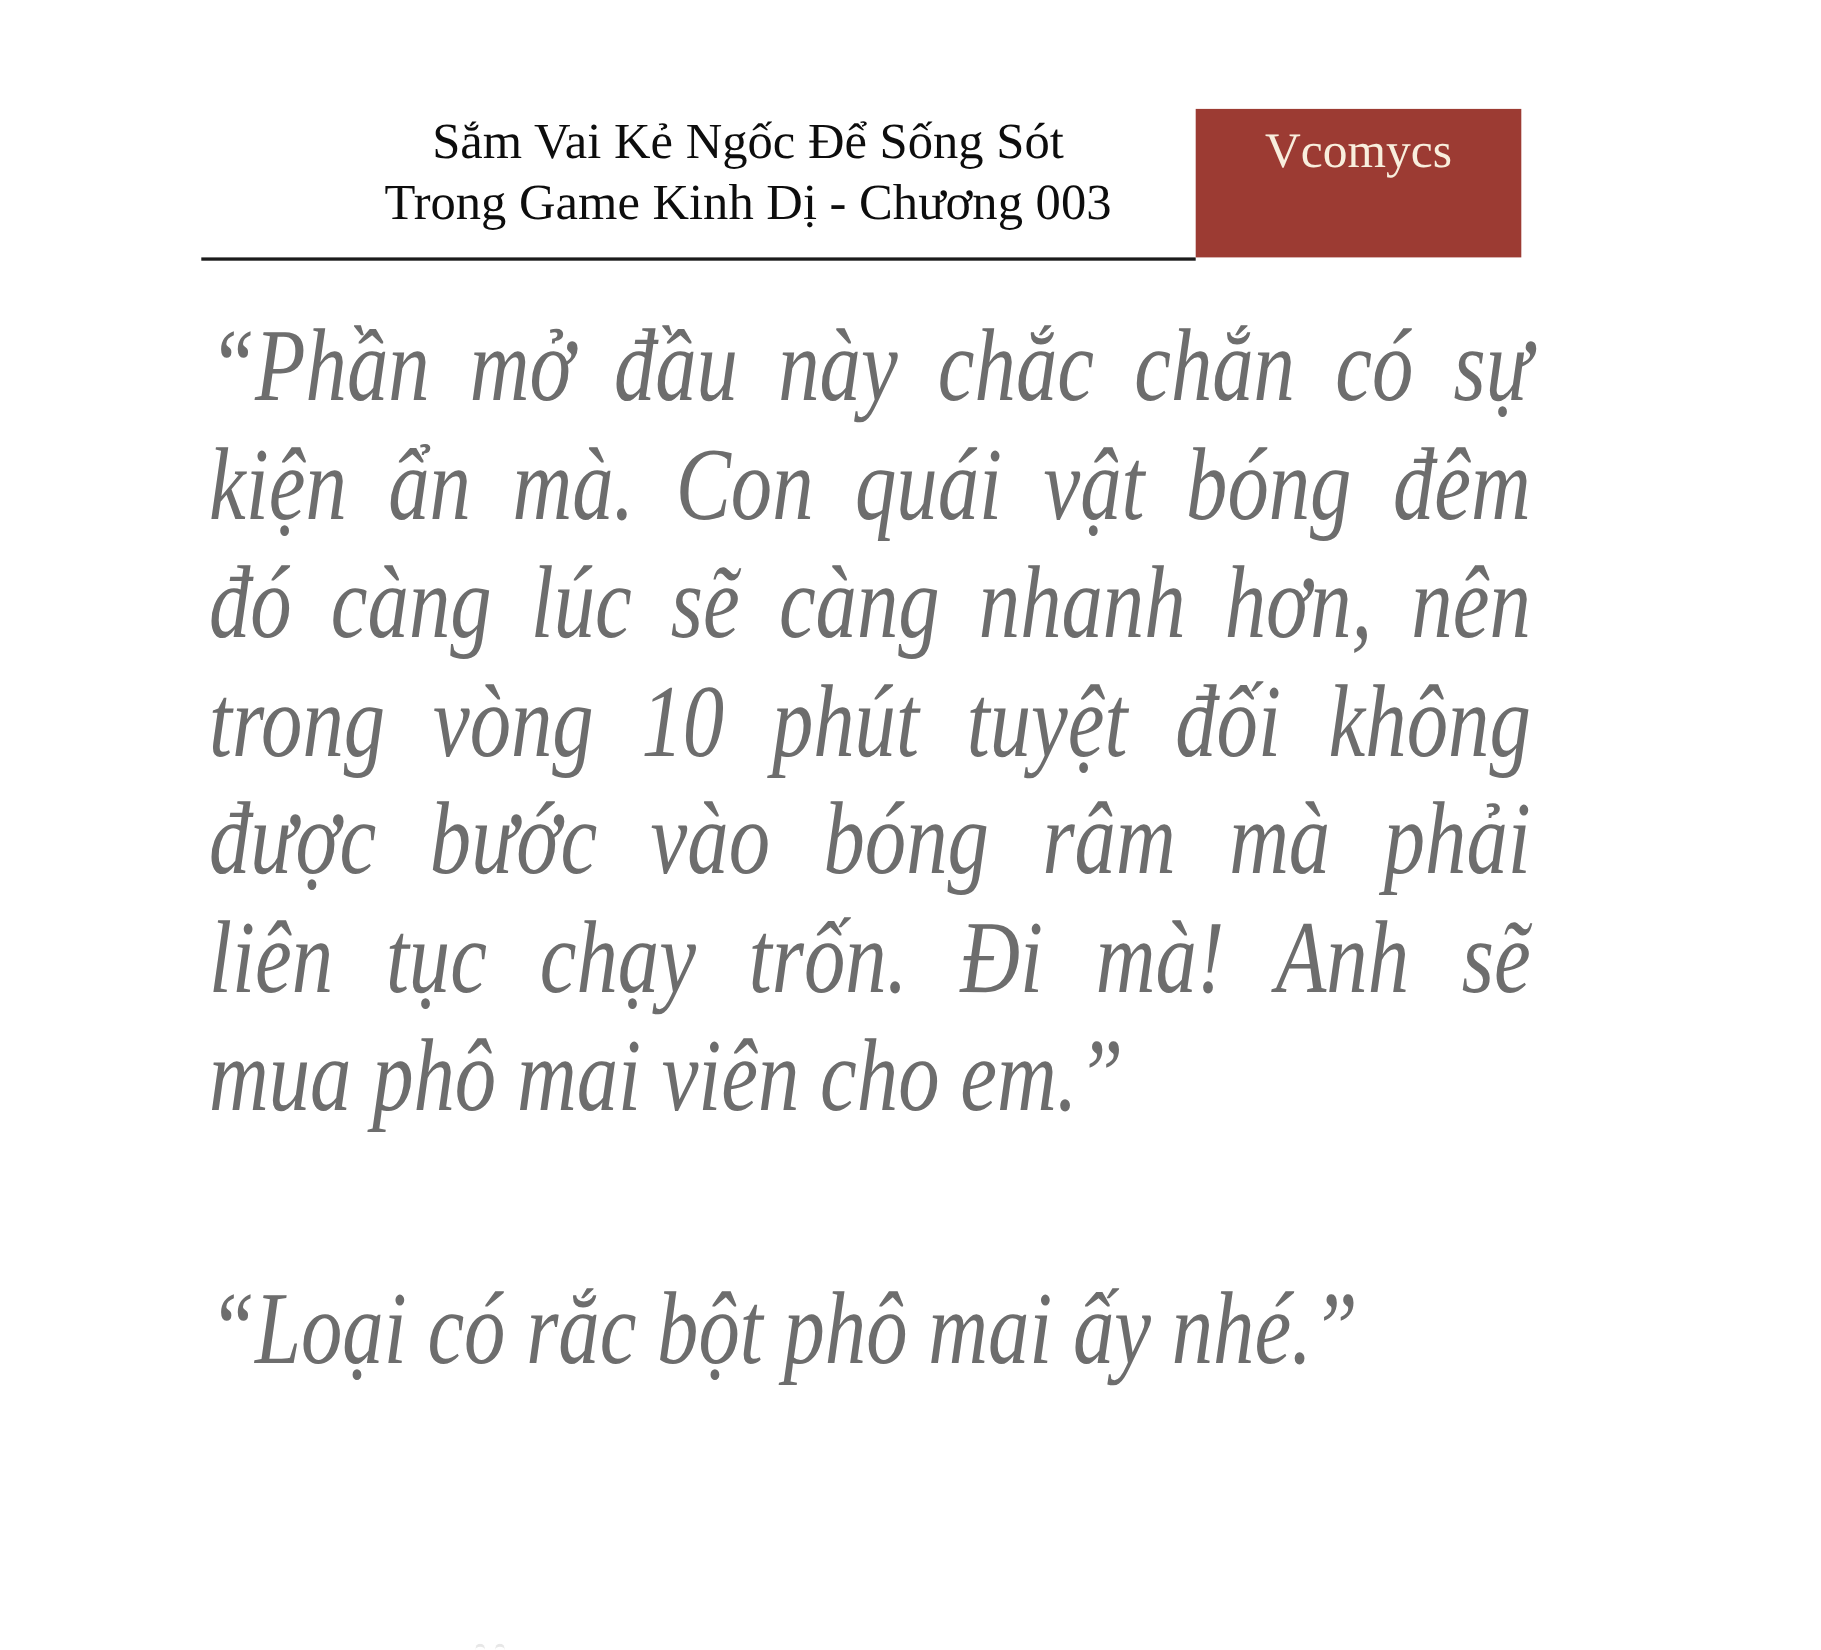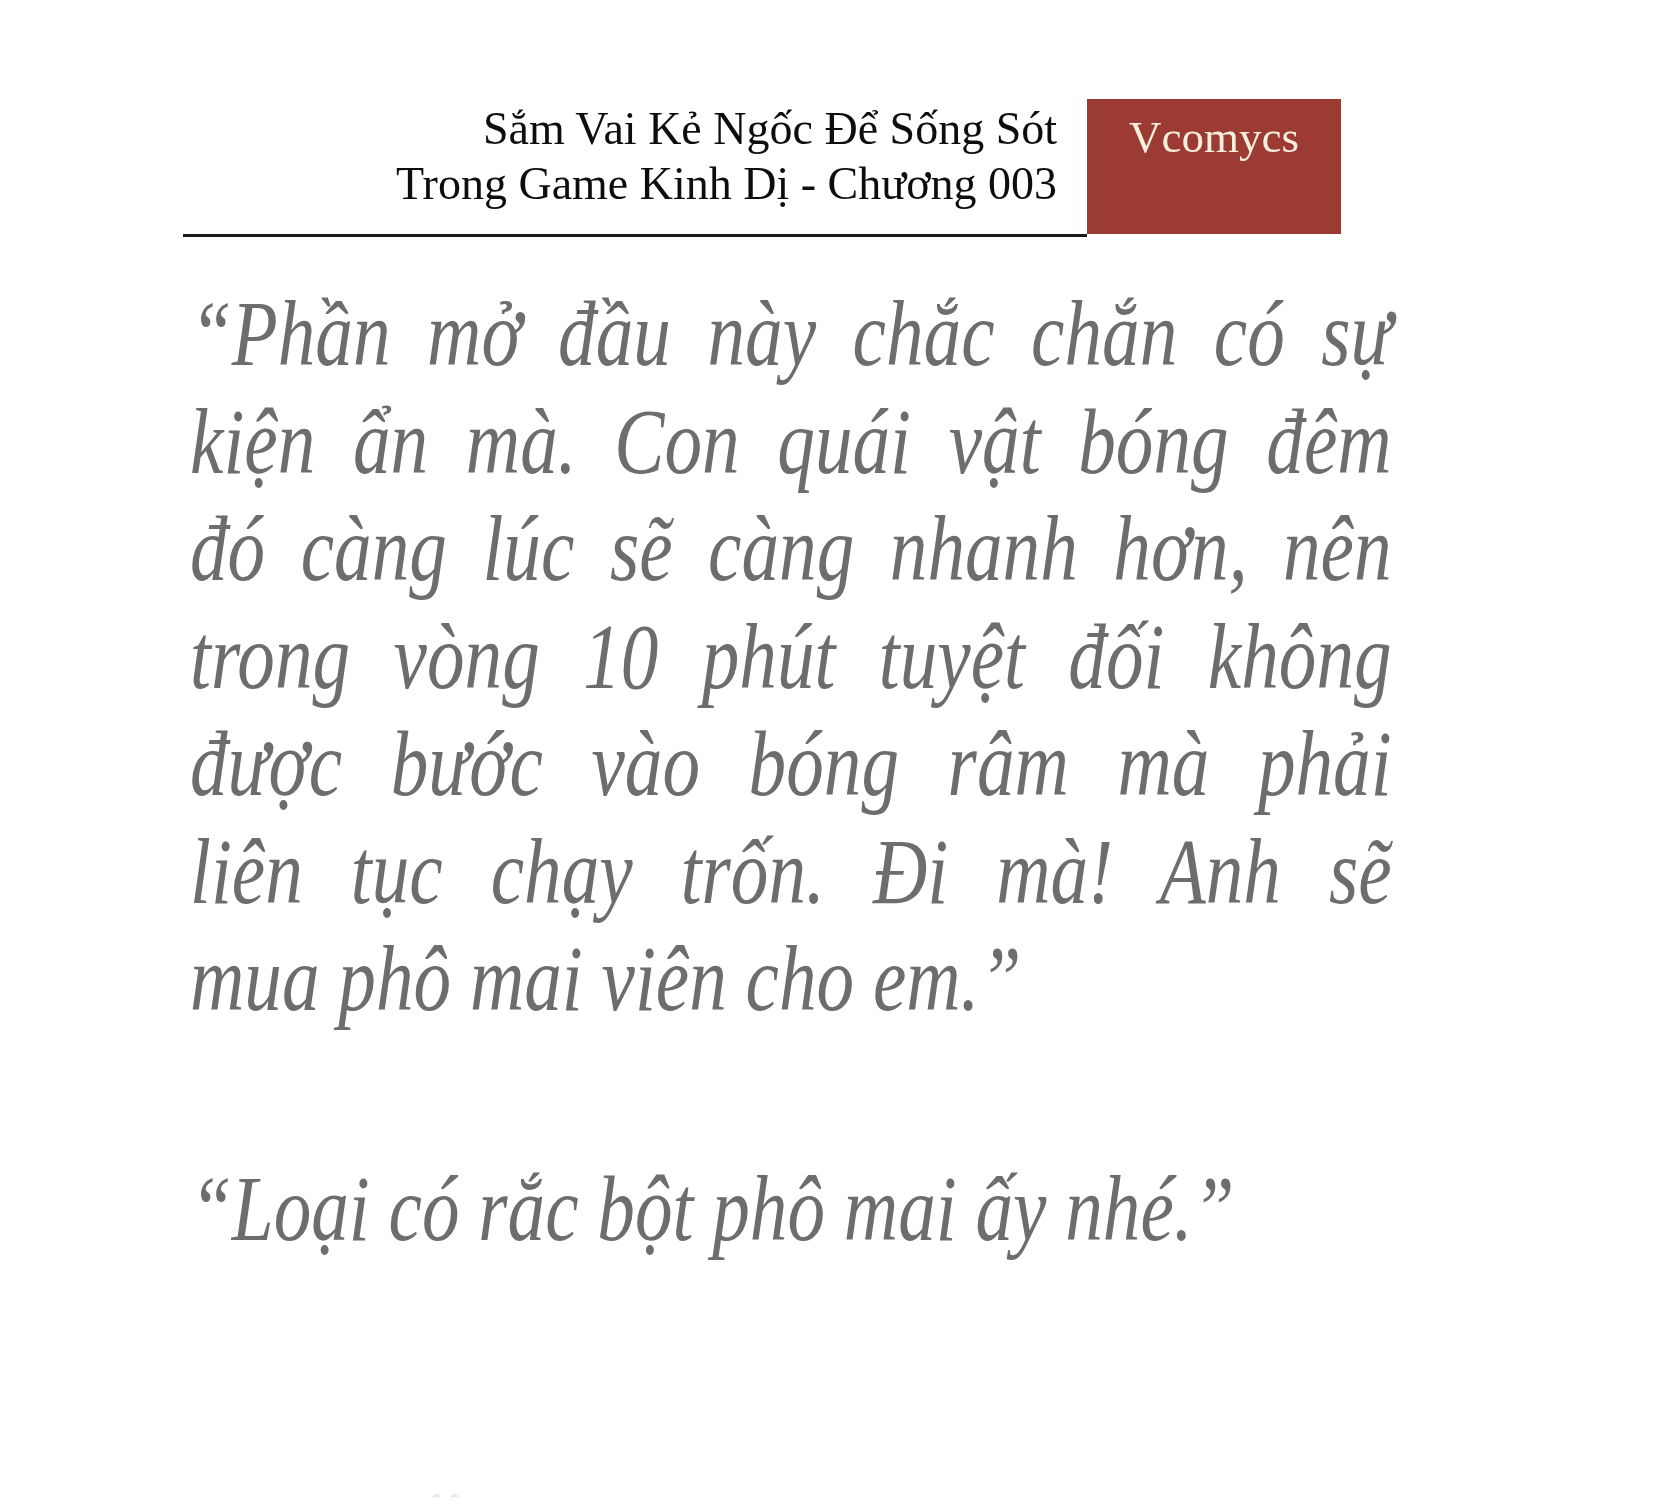--- a/index.html
+++ b/index.html
@@ -12,42 +12,42 @@
     width: 1655px;
     height: 1500px;
     background: #ffffff;
     overflow: hidden;
     font-family: "Liberation Serif", "DejaVu Serif", serif;
   }
 
   
   .header-title {
     position: absolute;
-    left: 267px;
+    left: 285px;
     top: 101px;
     width: 790px;
-    text-align: right;
+    text-align: center;
     color: #0d0d0d;
     font-size: 46px;
     line-height: 55px;
     white-space: nowrap;
   }
   .header-rule {
     position: absolute;
     left: 183px;
     top: 234px;
     width: 904px;
     height: 3px;
     background: #1b1b1b;
   }
   .brand-box {
     position: absolute;
     left: 1087px;
     top: 99px;
-    width: 254px;
+    width: 296px;
     height: 135px;
     background: #9c3b33;
     color: #f8eedd;
     text-align: center;
     font-size: 45px;
     line-height: 59px;
     padding-top: 9px;
     box-sizing: border-box;
     white-space: nowrap;
   }

